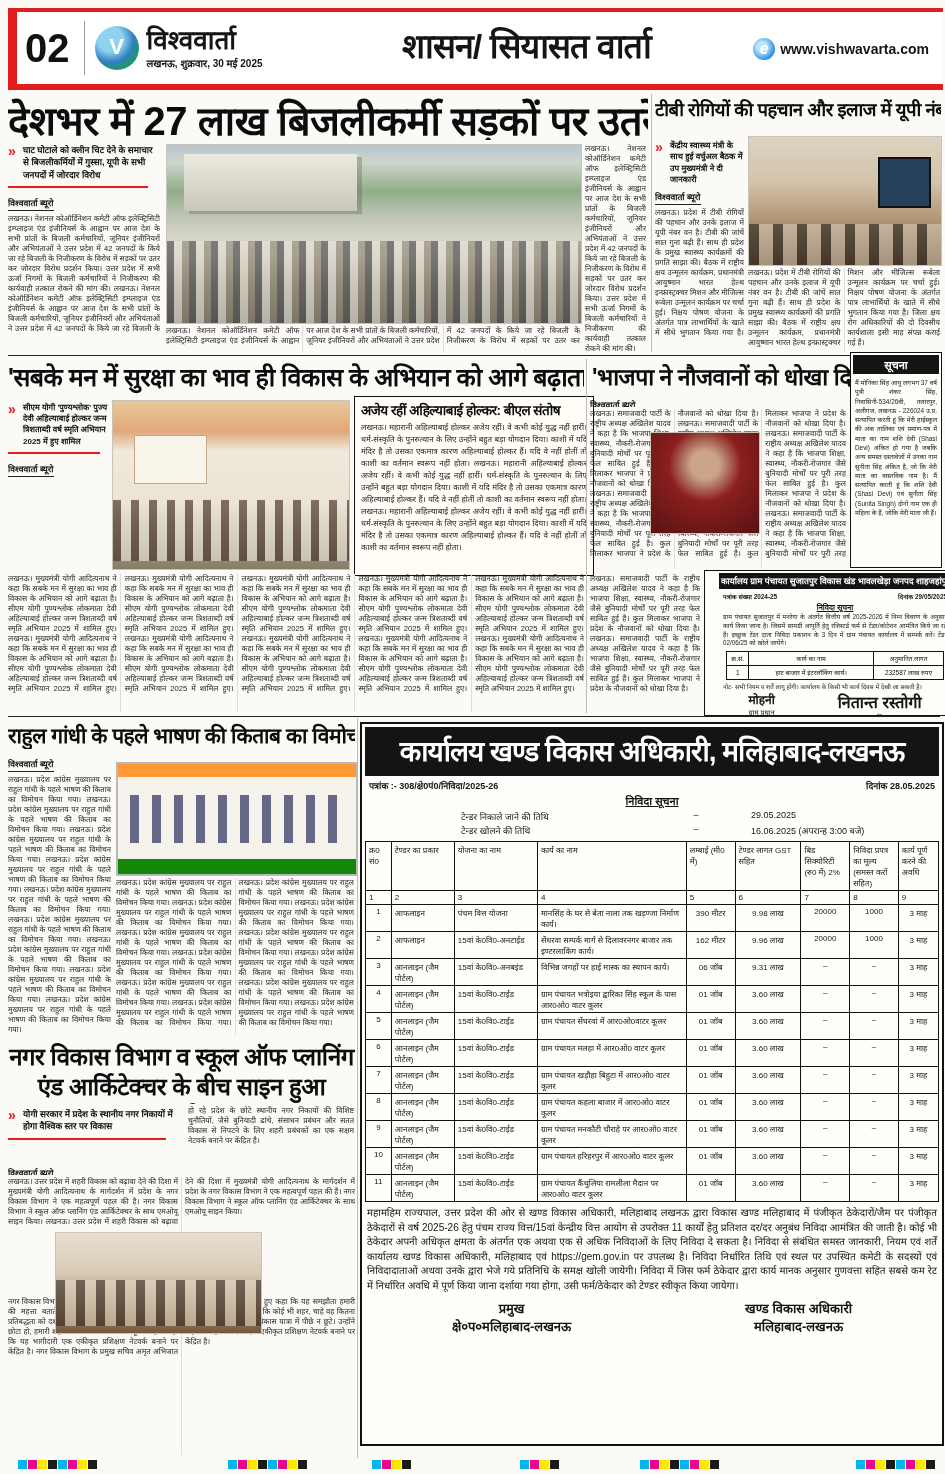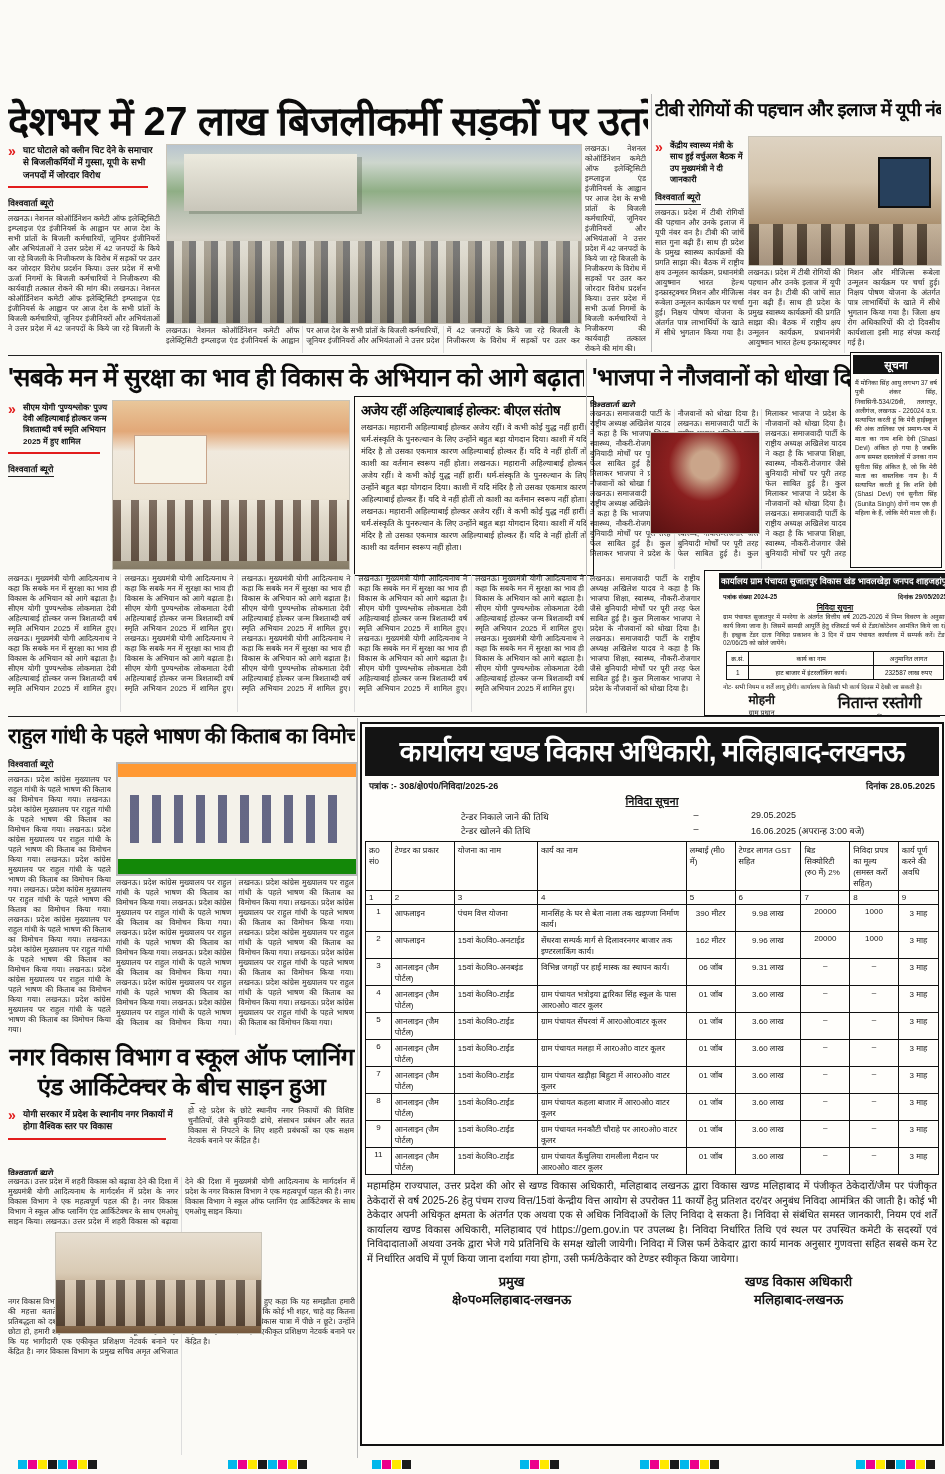--- a/index.html
+++ b/index.html
@@ -91,20 +91,36 @@
   #ahbox .body{font-size:8px;margin-top:3px;line-height:1.5;}
   
   .marks{position:absolute;bottom:4px;height:10px;display:flex;}
   .mark{display:inline-block;width:9px;height:9px;margin-right:1px;}
 </style>
 </head>
 <body>
 
 <div id="page">
 
+  <div class="abs" id="masthead">
+    <div class="pagenum">02</div>
+    <div class="mast-div"></div>
+    <div class="logo-circle">
+        <span>V</span>
+      </div>
+    <div>
+      <div class="paper-name">विश्ववार्ता</div>
+      <div class="paper-date">लखनऊ,  शुक्रवार, 30 मई 2025</div>
+    </div>
+    <div class="section-title">शासन/ सियासत वार्ता</div>
+    <div class="site">
+      <span class="e-icon">e</span>
+      <span>www.vishwavarta.com</span>
+    </div>
+  </div>
 
   <div class="abs hl" style="left:8px;top:92px;width:640px;height:48px;font-size:40px;">देशभर में 27 लाख बिजलीकर्मी सड़कों पर उतरे</div>
 
   <div class="abs" style="left:8px;top:144px;width:152px;height:210px;">
     <div class="kicker">
       <span class="q">»</span>
       <span>घाट घोटाले को क्लीन चिट देने के समाचार से बिजलीकर्मियों में गुस्सा, यूपी के सभी जनपदों में जोरदार विरोध</span>
     </div>
     <div class="kicker-rule"></div>
     <div class="byline">विश्ववार्ता ब्यूरो</div>
@@ -379,20 +395,31 @@
             <td>आनलाइन (जैम पोर्टल)</td>
             <td>15वां के0वि0-टाईड</td>
             <td>ग्राम पंचायत मनकौटी चौराहे पर आर0ओ0 वाटर कूलर</td>
             <td>01 जॉब</td>
             <td>3.60 लाख</td>
             <td>–</td>
             <td>–</td>
             <td>3 माह</td>
           </tr>
           <tr>
+            <td>10</td>
+            <td>आनलाइन (जैम पोर्टल)</td>
+            <td>15वां के0वि0-टाईड</td>
+            <td>ग्राम पंचायत हरिहरपुर में आर0ओ0 वाटर कूलर</td>
+            <td>01 जॉब</td>
+            <td>3.60 लाख</td>
+            <td>–</td>
+            <td>–</td>
+            <td>3 माह</td>
+          </tr>
+          <tr>
             <td>11</td>
             <td>आनलाइन (जैम पोर्टल)</td>
             <td>15वां के0वि0-टाईड</td>
             <td>ग्राम पंचायत कैंथुलिया रामलीला मैदान पर आर0ओ0 वाटर कूलर</td>
             <td>01 जॉब</td>
             <td>3.60 लाख</td>
             <td>–</td>
             <td>–</td>
             <td>3 माह</td>
           </tr>

